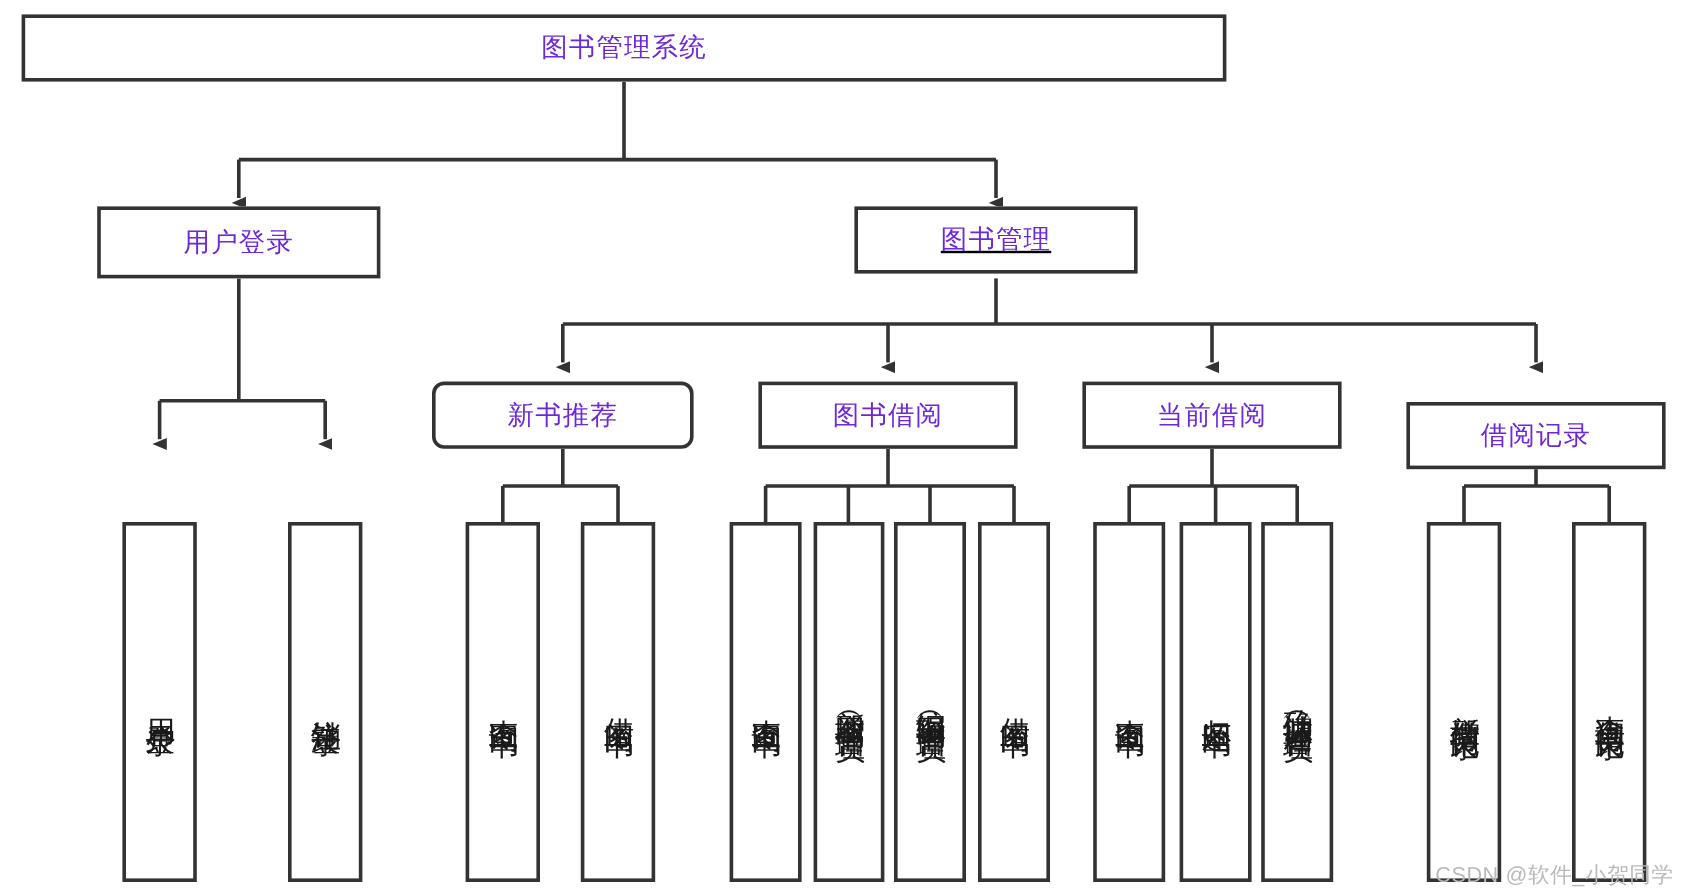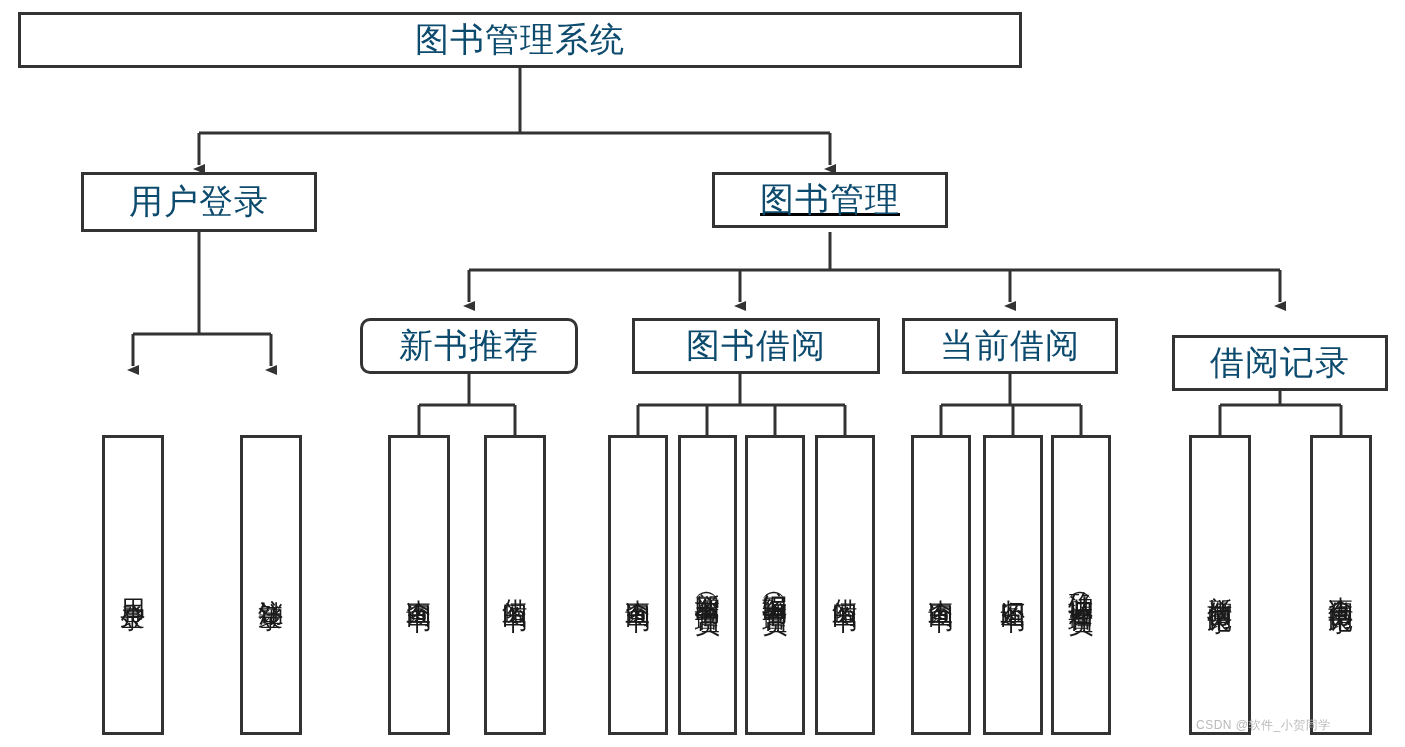--- a/index.html
+++ b/index.html
@@ -24,23 +24,23 @@
     position: absolute;
     box-sizing: border-box;
     background: #ffffff;
     border: 3px solid #333333;
     display: flex;
     align-items: center;
     justify-content: center;
     overflow: hidden;
   }
   .node-label-h {
-    font-size: 34px;
+    font-size: 22px;
     line-height: 1.1;
-    color: #0c4a6e;
+    color: #6d28d9;
     letter-spacing: 1px;
     white-space: nowrap;
     text-align: center;
   }
   .node-label-v {
     font-size: 25px;
     line-height: 1.22;
     color: #1a1a1a;
     writing-mode: vertical-rl;
     text-orientation: upright;
@@ -51,21 +51,21 @@
   .connectors {
     position: absolute;
     left: 0;
     top: 0;
     width: 1405px;
     height: 747px;
     pointer-events: none;
   }
   .watermark {
     position: absolute;
-    font-size: 12px;
+    font-size: 18px;
     color: #b9b9b9;
     white-space: nowrap;
     letter-spacing: 0.5px;
   }
 </style>
 </head>
 <body>
 
 <div id="diagram-root">
   <svg class="connectors" viewBox="0 0 1405 747" width="1405" height="747" aria-hidden="true">
@@ -117,21 +117,21 @@
       </div>
       <div class="node-box" style="left: 81px; top: 172px; width: 236px; height: 60px;">
         <span class="node-label-h">用户登录</span>
       </div>
       <div class="node-box" style="left: 712px; top: 172px; width: 236px; height: 56px; text-decoration: underline;">
         <span class="node-label-h">图书管理</span>
       </div>
       <div class="node-box" style="left: 360px; top: 318px; width: 218px; height: 56px; border-radius: 10px;">
         <span class="node-label-h">新书推荐</span>
       </div>
-      <div class="node-box" style="left: 632px; top: 318px; width: 248px; height: 56px;">
+      <div class="node-box" style="left: 632px; top: 318px; width: 216px; height: 56px;">
         <span class="node-label-h">图书借阅</span>
       </div>
       <div class="node-box" style="left: 902px; top: 318px; width: 216px; height: 56px;">
         <span class="node-label-h">当前借阅</span>
       </div>
       <div class="node-box" style="left: 1172px; top: 318px; width: 216px; height: 56px; margin-top: 17px;">
         <span class="node-label-h">借阅记录</span>
       </div>
       <div class="node-box" style="left: 102px; top: 435px; width: 62px; height: 300px;">
         <span class="node-label-v">用户登录</span>

